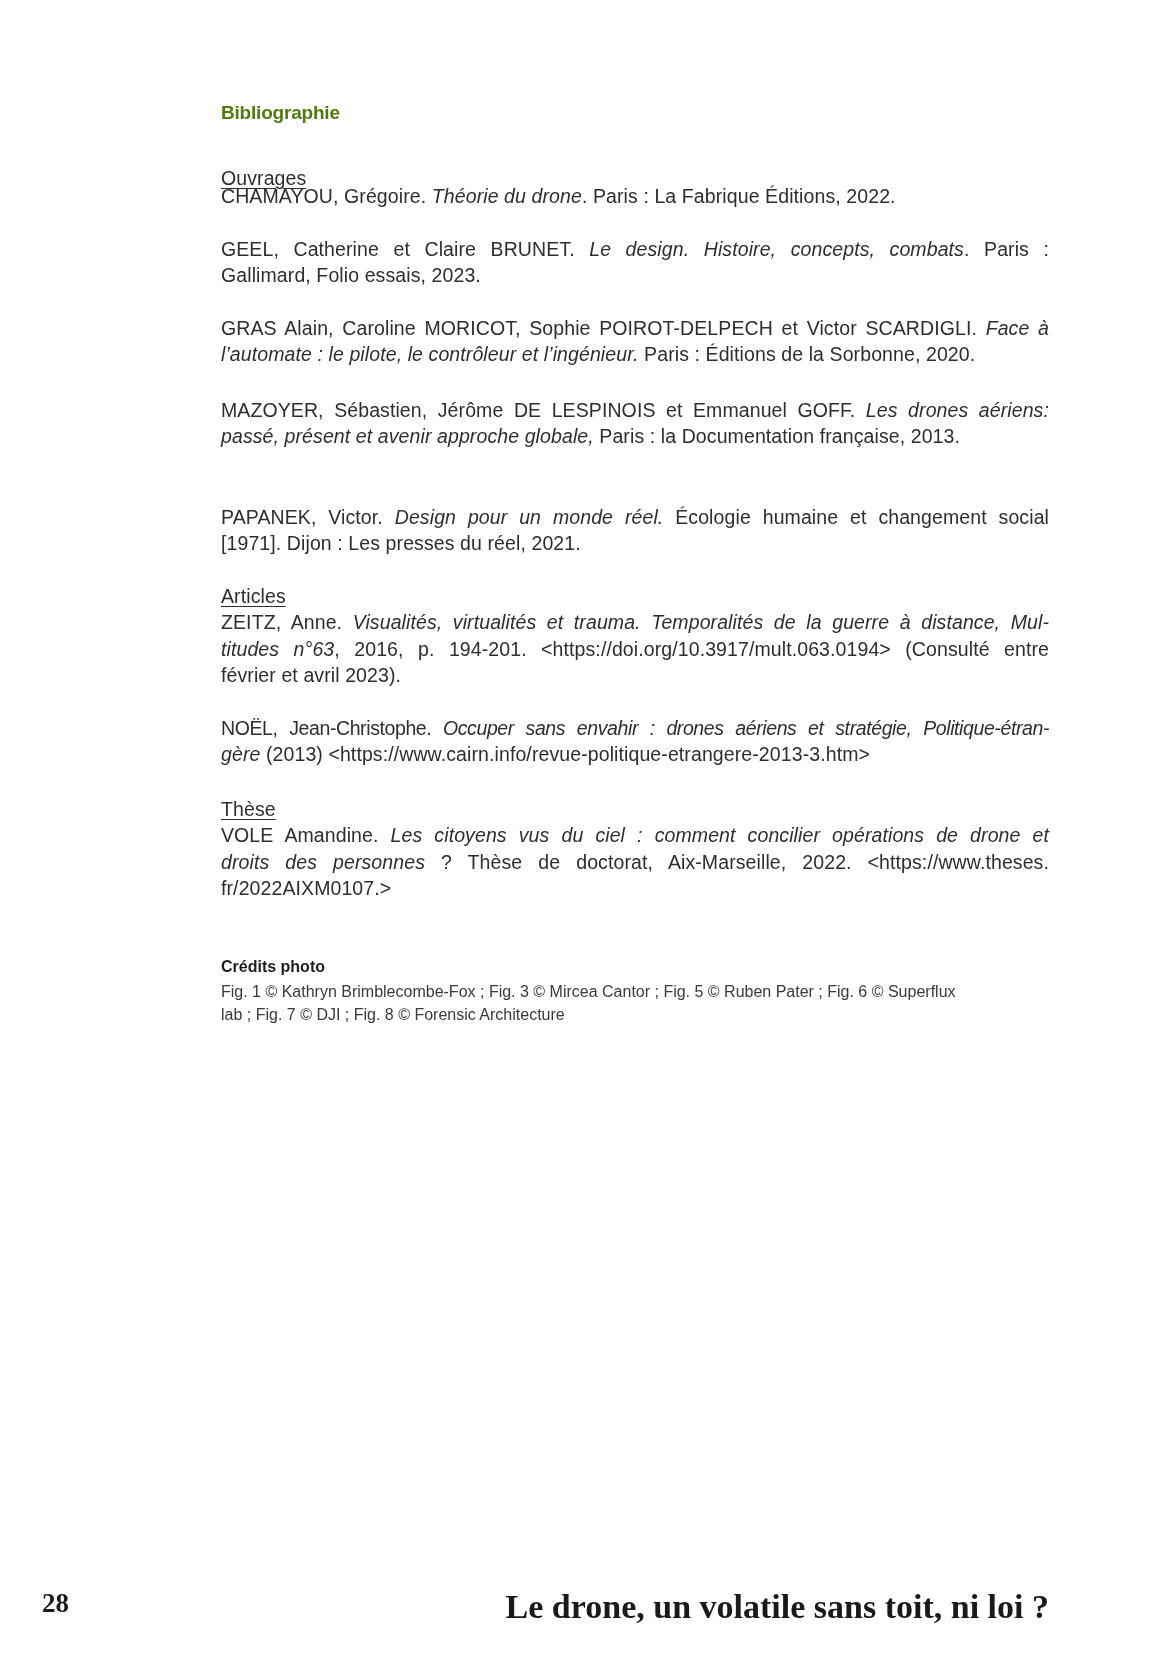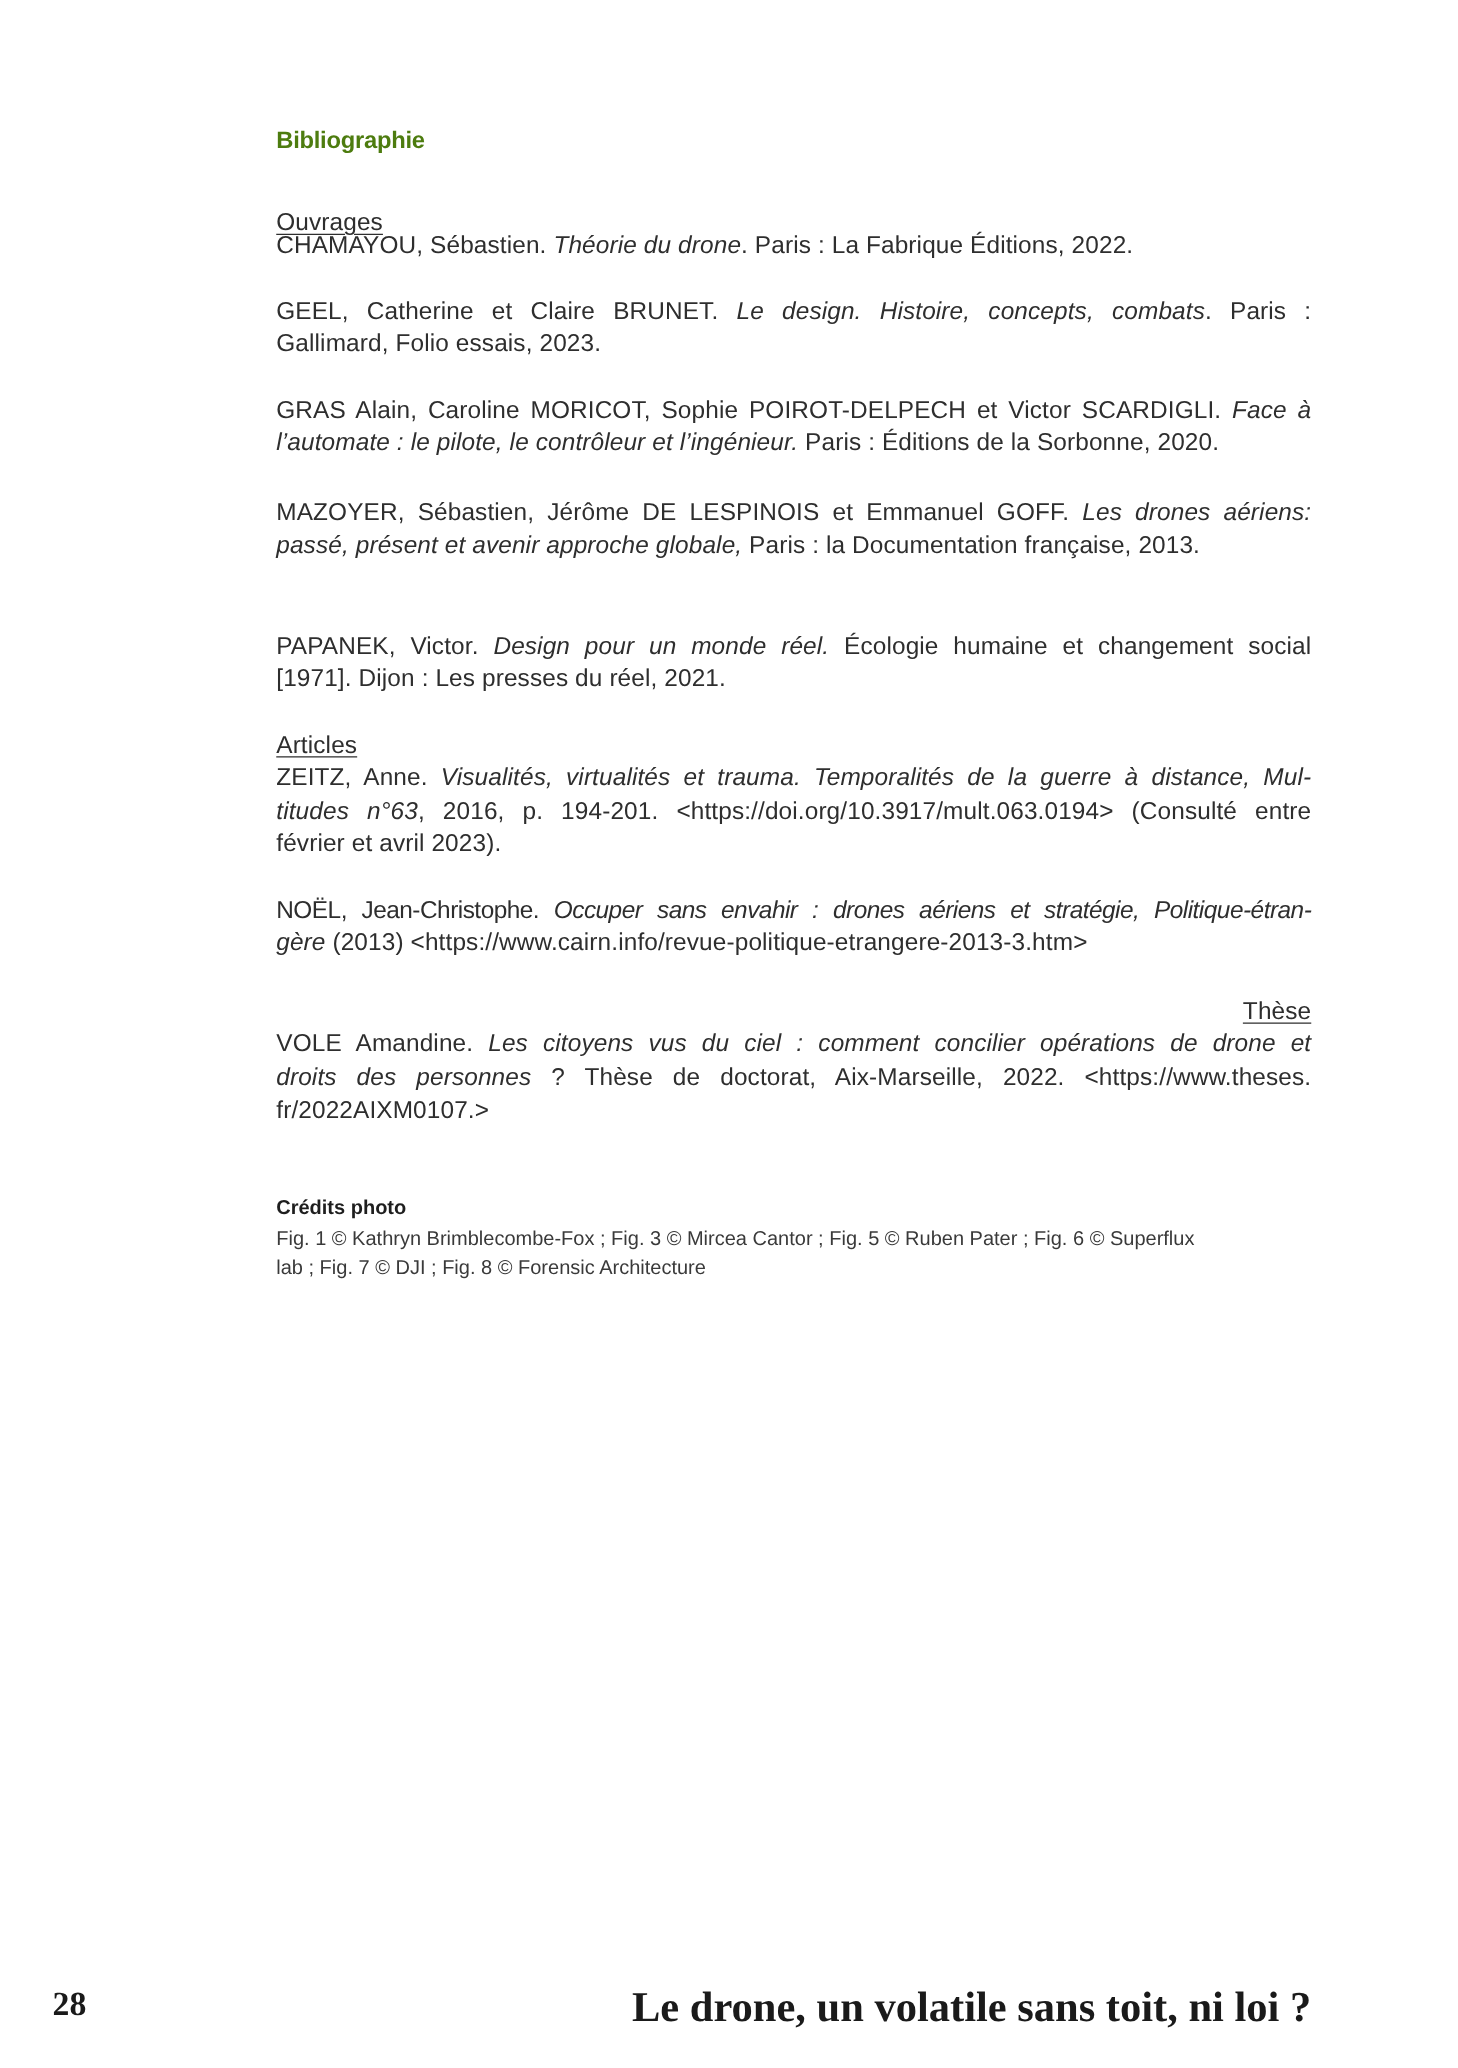--- a/index.html
+++ b/index.html
@@ -23,21 +23,21 @@
 </head>
 <body>
 
 <div>
 
   <div class="heading">Bibliographie</div>
 
   <div class="line section" style="top:165px;">Ouvrages</div>
 
   <div class="line" style="top:183px;">
-    <span>CHAMAYOU, Sébastien. </span><i>Théorie du drone</i><span>. Paris : La Fabrique Éditions, 2022.</span>
+    <span>CHAMAYOU, Grégoire. </span><i>Théorie du drone</i><span>. Paris : La Fabrique Éditions, 2022.</span>
   </div>
 
   <div>
     <div class="line justify" style="top:236px;">
       <span>GEEL, Catherine et Claire BRUNET. </span><i>Le design. Histoire, concepts, combats</i><span>. Paris :</span>
     </div>
     <div class="line" style="top:262px;">Gallimard, Folio essais, 2023.</div>
   </div>
 
   <div>
@@ -79,21 +79,21 @@
 
   <div>
     <div class="line justify" style="top:715px; letter-spacing:-0.4px;">
       <span>NOËL, Jean-Christophe. </span><i>Occuper sans envahir : drones aériens et stratégie, Politique-étran-</i>
     </div>
     <div class="line" style="top:741px;">
       <i>gère</i><span> (2013) &lt;https://www.cairn.info/revue-politique-etrangere-2013-3.htm&gt;</span>
     </div>
   </div>
 
-  <div class="line section" style="top:796px;text-align:right;">Thèse</div>
+  <div class="line section" style="top:796px;">Thèse</div>
 
   <div>
     <div class="line justify" style="top:822px;">
       <span>VOLE Amandine. </span><i>Les citoyens vus du ciel : comment concilier opérations de drone et</i>
     </div>
     <div class="line justify" style="top:849px;">
       <i>droits des personnes</i><span> ? Thèse de doctorat, Aix-Marseille, 2022.  &lt;https://www.theses.</span>
     </div>
     <div class="line" style="top:875px;">fr/2022AIXM0107.&gt;</div>
   </div>

